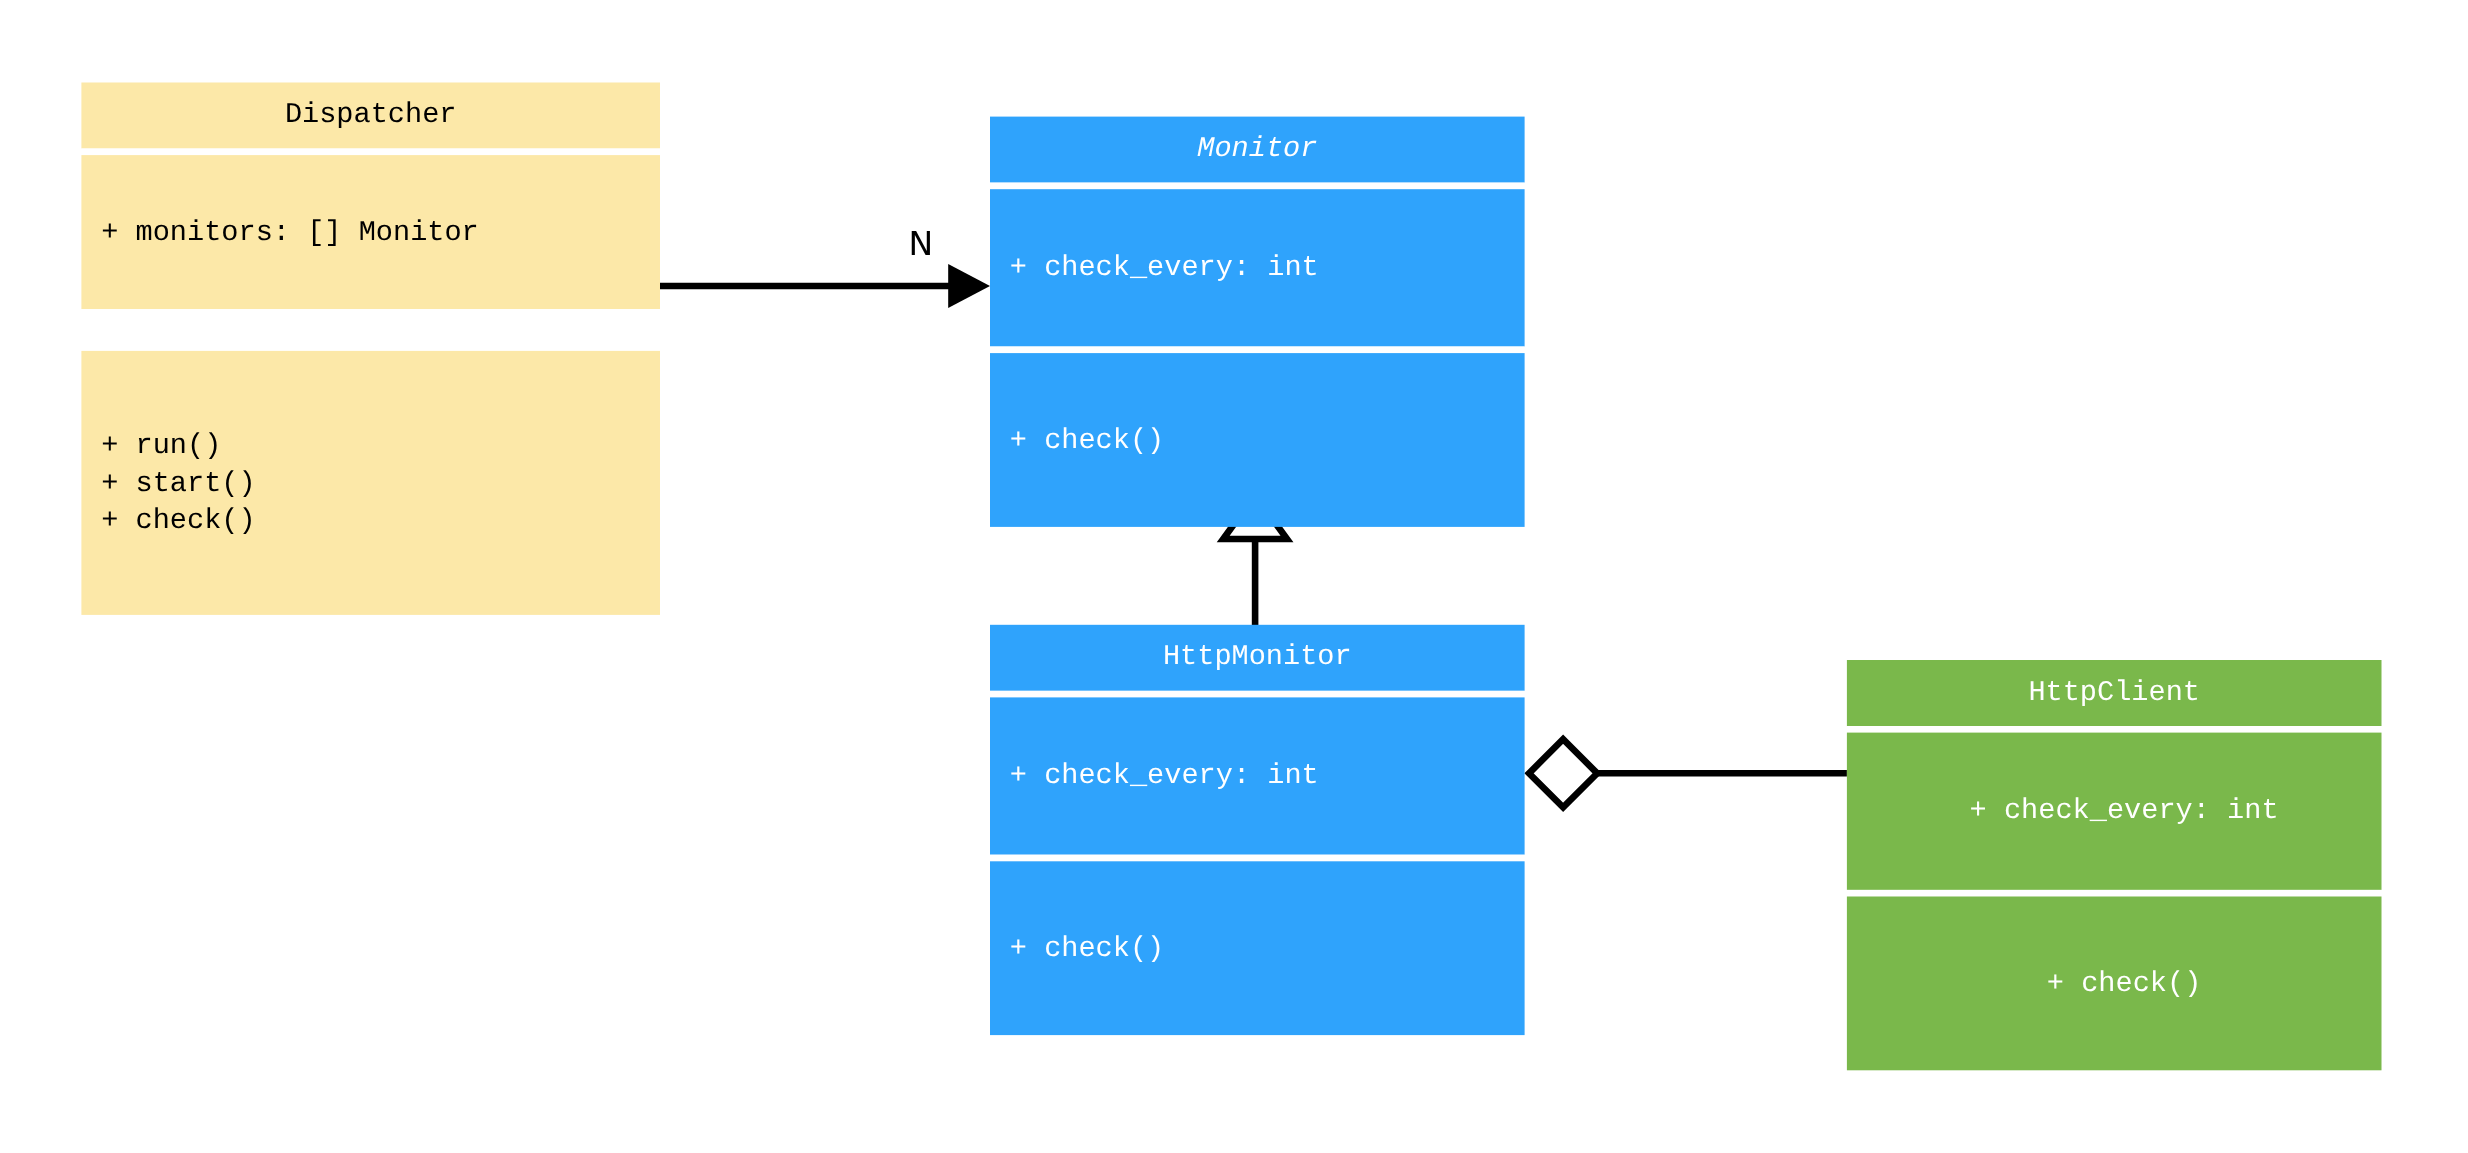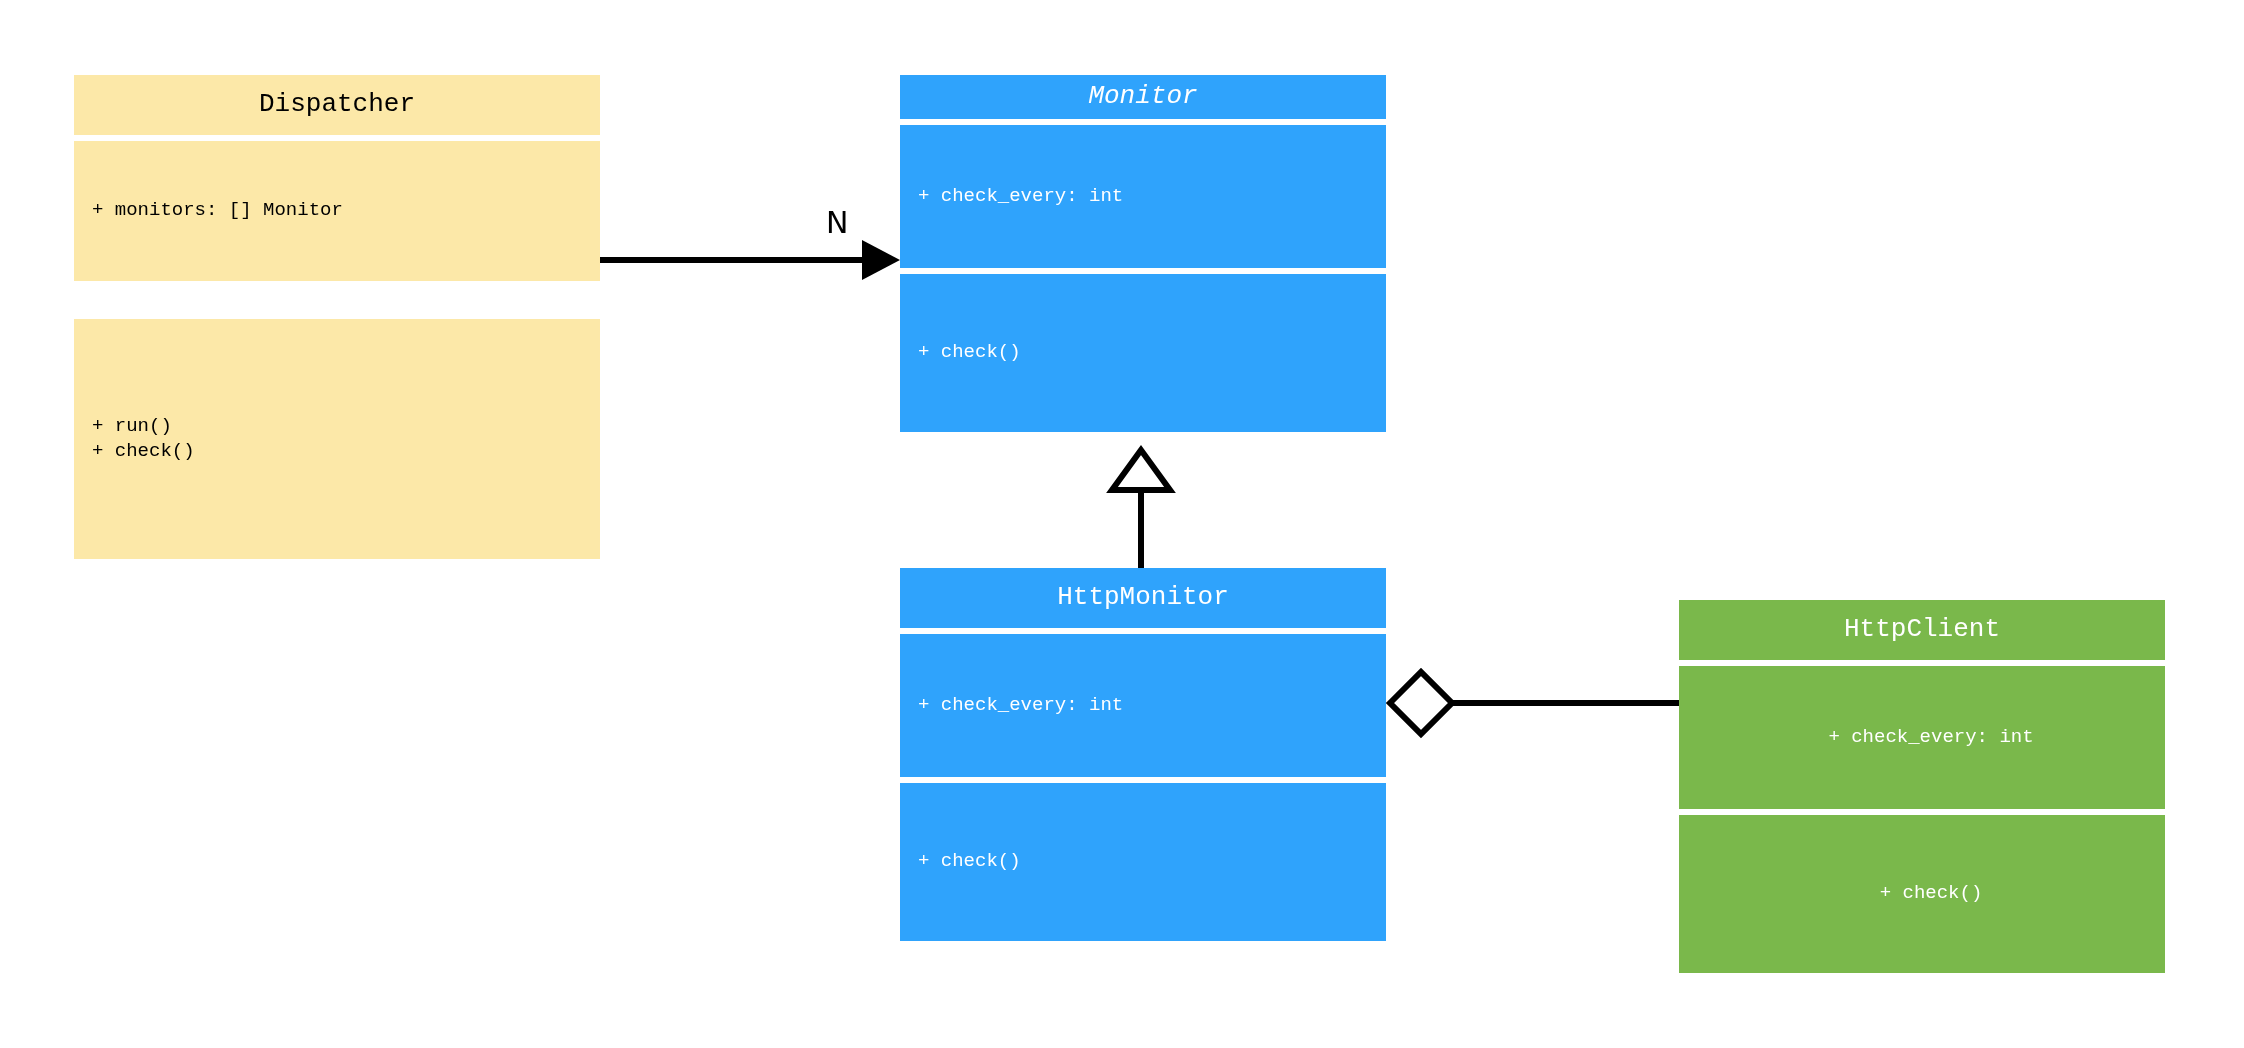--- a/index.html
+++ b/index.html
@@ -36,21 +36,21 @@
     justify-content: center;
   }
   .uml-header.abstract {
     font-style: italic;
   }
   .uml-body {
     padding-left: 18px;
     display: flex;
     flex-direction: column;
     justify-content: center;
-    font-size: 19px;
+    font-size: 26px;
     line-height: 1.32;
   }
   .uml-sep {
     height: 6px;
     background: #ffffff;
     width: 100%;
   }
   .uml-row {
     white-space: pre;
   }
@@ -119,27 +119,28 @@
     <div class="uml-sep"></div>
 
     <div class="uml-compartment uml-body" style="height:140px;">
       <div class="uml-row">+ monitors: [] Monitor</div>
     </div>
 
     <div class="uml-sep"></div>
 
     <div class="uml-compartment uml-body" style="height:240px;margin-top:32px;">
       <div class="uml-row">+ run()</div>
+      <div class="uml-row">+ start()</div>
       <div class="uml-row">+ check()</div>
     </div>
   </div>
 
   <div class="uml-class theme-blue" style="left:900px; top:75px; width:486px;">
 
-    <div class="uml-compartment uml-header abstract" style="height:44px;">Monitor</div>
+    <div class="uml-compartment uml-header abstract" style="height:60px;margin-top:31px;">Monitor</div>
 
     <div class="uml-sep"></div>
 
     <div class="uml-compartment uml-body" style="height:143px;">
       <div class="uml-row">+ check_every: int</div>
     </div>
 
     <div class="uml-sep"></div>
 
     <div class="uml-compartment uml-body" style="height:158px;">

